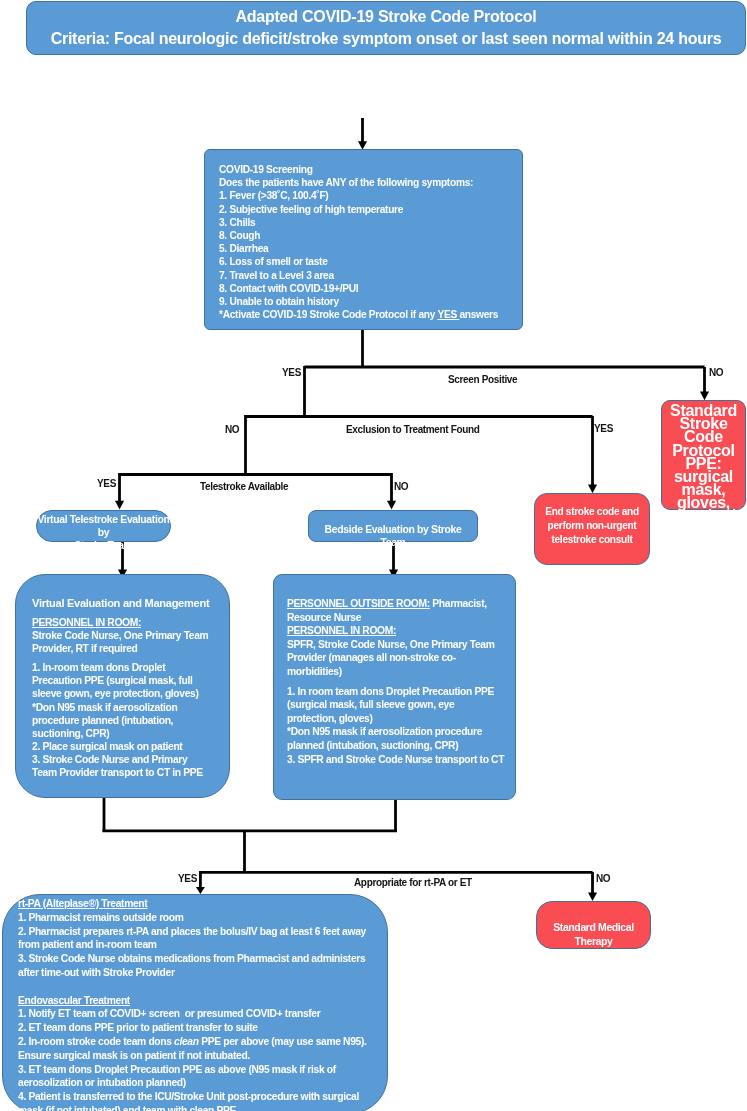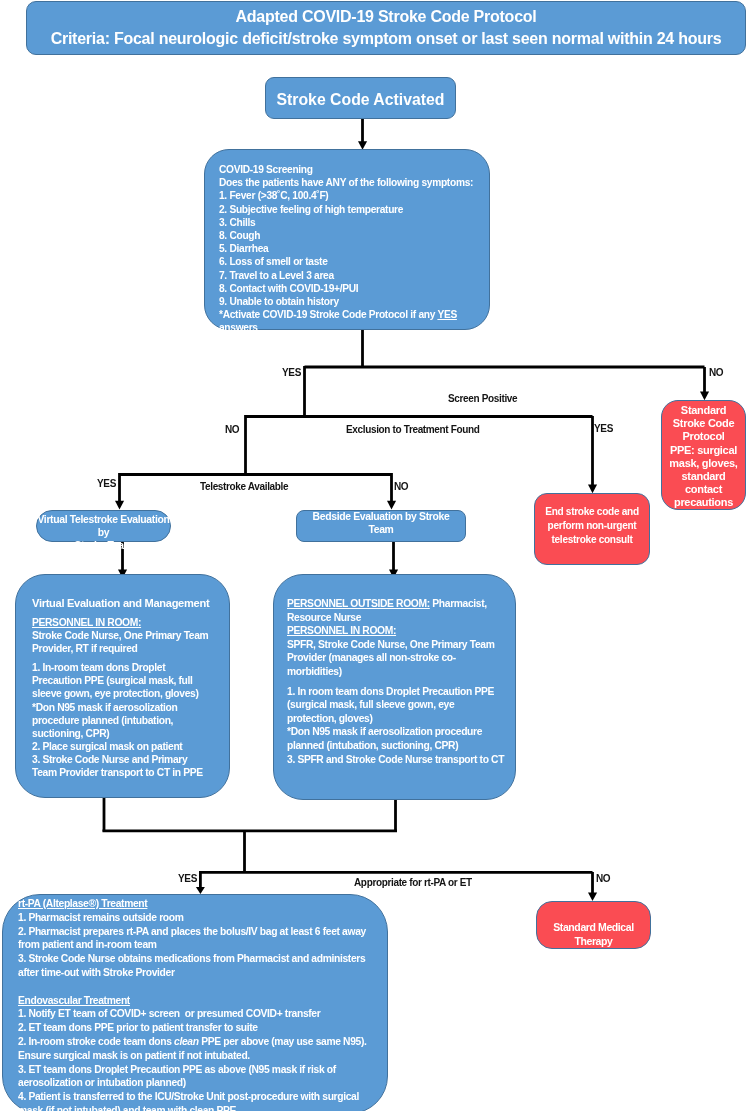--- a/index.html
+++ b/index.html
@@ -68,23 +68,20 @@
       <polygon points="195.9,886.9 204.9,886.9 200.4,893.9"></polygon>
       <polygon points="588,892.4 597.1,892.4 592.5,901.1"></polygon>
     </g>
   </svg>
 
   <div class="box blue ctr" id="banner">
     <div>Adapted COVID-19 Stroke Code Protocol</div>
     <div>Criteria: Focal neurologic deficit/stroke symptom onset or last seen normal within 24 hours</div>
   </div>
 
-  <div class="box blue ctr" id="start">
-    <span>Stroke Code Activated</span>
-  </div>
 
   <div class="box blue" id="screening">
     <div>COVID-19 Screening</div>
     <div>Does the patients have ANY of the following symptoms:</div>
     <div>1. Fever (&gt;38˚C, 100.4˚F)</div>
     <div>2. Subjective feeling of high temperature</div>
     <div>3. Chills</div>
     <div>8. Cough</div>
     <div>5. Diarrhea</div>
     <div>6. Loss of smell or taste</div>
@@ -172,44 +169,44 @@
     <div>Therapy</div>
   </div>
 
 </div>
 
 <style>
 #banner{left:26px;top:1px;width:720px;height:54px;border-radius:10px;
         font-size:16px;line-height:22px;padding-top:4px;letter-spacing:-0.25px;}
 #start{left:265px;top:77px;width:191px;height:42px;border-radius:9px;
        font-size:15.8px;line-height:43px;letter-spacing:0px;}
-#screening{left:204px;top:149px;width:286px;height:181px;border-radius:25px;
+#screening{left:204px;top:149px;width:319px;height:181px;border-radius:6px;
            font-size:10.2px;line-height:13.2px;padding:13px 0 0 14px;}
-#stdproto{left:661px;top:400px;width:85px;height:110px;border-radius:17px;
-          font-size:11px;line-height:13.17px;padding-top:3px;letter-spacing:-0.3px;}
+#stdproto{left:661px;top:400px;width:85px;height:110px;border-radius:9px;
+          font-size:16px;line-height:13.17px;padding-top:3px;letter-spacing:-0.3px;}
 #endsc{left:534px;top:493px;width:116px;height:72px;border-radius:13px;
        font-size:10.1px;line-height:14.1px;padding-top:11px;letter-spacing:-0.3px;}
 #virtnode{left:36px;top:510px;width:135px;height:32px;border-radius:16px;
           font-size:10.4px;line-height:12.8px;padding-top:3px;letter-spacing:-0.33px;}
-#bedsidenode{left:296px;top:510px;width:170px;height:32px;border-radius:8px;
-             font-size:10.4px;line-height:12.8px;padding-top:0;letter-spacing:-0.33px;}
+#bedsidenode{left:308px;top:510px;width:170px;height:32px;border-radius:8px;
+             font-size:10.4px;line-height:12.8px;padding-top:13px;letter-spacing:-0.33px;}
 #virtdetail{left:15px;top:574px;width:215px;height:224px;border-radius:30px;
             font-size:10.3px;line-height:13.1px;padding:21px 17px 0 16px;letter-spacing:-0.35px;}
 #virtdetail .hd{font-size:11.1px;letter-spacing:-0.3px;line-height:14px;}
-#beddetail{left:273px;top:574px;width:243px;height:226px;border-radius:30px;
+#beddetail{left:273px;top:574px;width:243px;height:226px;border-radius:9px;
            font-size:10.3px;line-height:13.6px;padding:22px 10px 0 13px;letter-spacing:-0.35px;}
 #treat{left:2px;top:894px;width:386px;height:220px;border-radius:38px;
        font-size:10.3px;line-height:13.78px;padding:2px 9px 0 15px;letter-spacing:-0.35px;}
 #treat .gap{height:14px;}
 #stdmed{left:536px;top:901px;width:115px;height:48px;border-radius:16px;
         font-size:10.5px;line-height:13.9px;padding-top:19px;letter-spacing:-0.4px;}
 .gap{height:6px;}
 
 #l-yes1{left:282px;top:368px;}
-#l-sp{left:448px;top:394px;text-align:center;}
+#l-sp{left:448px;top:375px;text-align:center;}
 #l-no1{left:709px;top:368px;}
 #l-no2{left:225px;top:424.5px;}
 #l-ex{left:346px;top:424.5px;}
 #l-yes2{left:594px;top:424px;}
 #l-yes3{left:97px;top:479px;}
 #l-ts{left:200px;top:482px;}
 #l-no3{left:394px;top:482px;}
 #l-yes4{left:178px;top:874px;}
 #l-ap{left:354px;top:878px;}
 #l-no4{left:596px;top:874px;}

